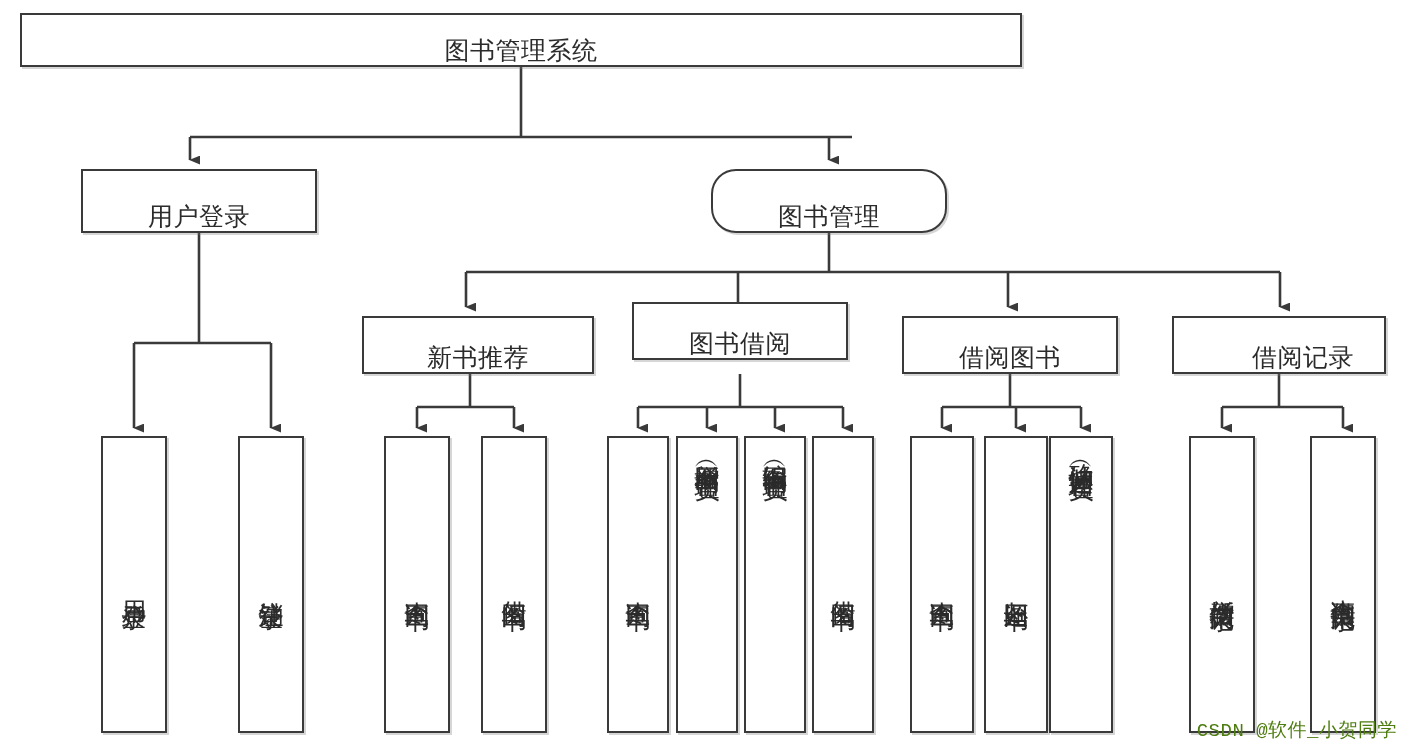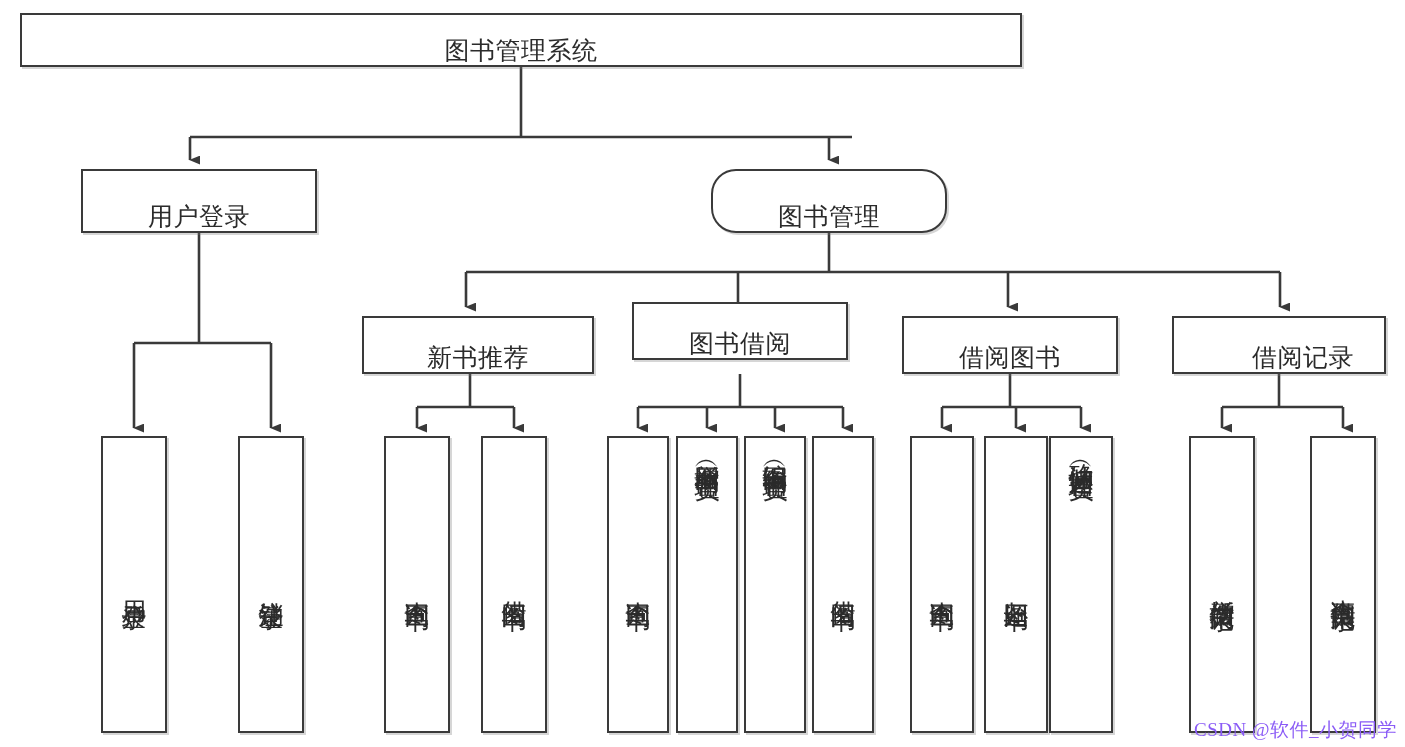--- a/index.html
+++ b/index.html
@@ -60,22 +60,22 @@
   }
   .node-box.vertical.centered {
     align-items: center;
     padding-top: 0;
   }
   #watermark {
     position: absolute;
     right: 8px;
     bottom: 4px;
     font-size: 19px;
-    color: #8b5cf6;
-    font-family: Liberation Serif, serif;
+    color: #4d7c0f;
+    font-family: Liberation Mono, monospace;
     white-space: nowrap;
     letter-spacing: 0.5px;
   }
 </style>
 </head>
 <body>
 
 <div id="diagram-root">
 
   <svg id="diagram-svg" viewBox="0 0 1405 747" xmlns="http://www.w3.org/2000/svg">

